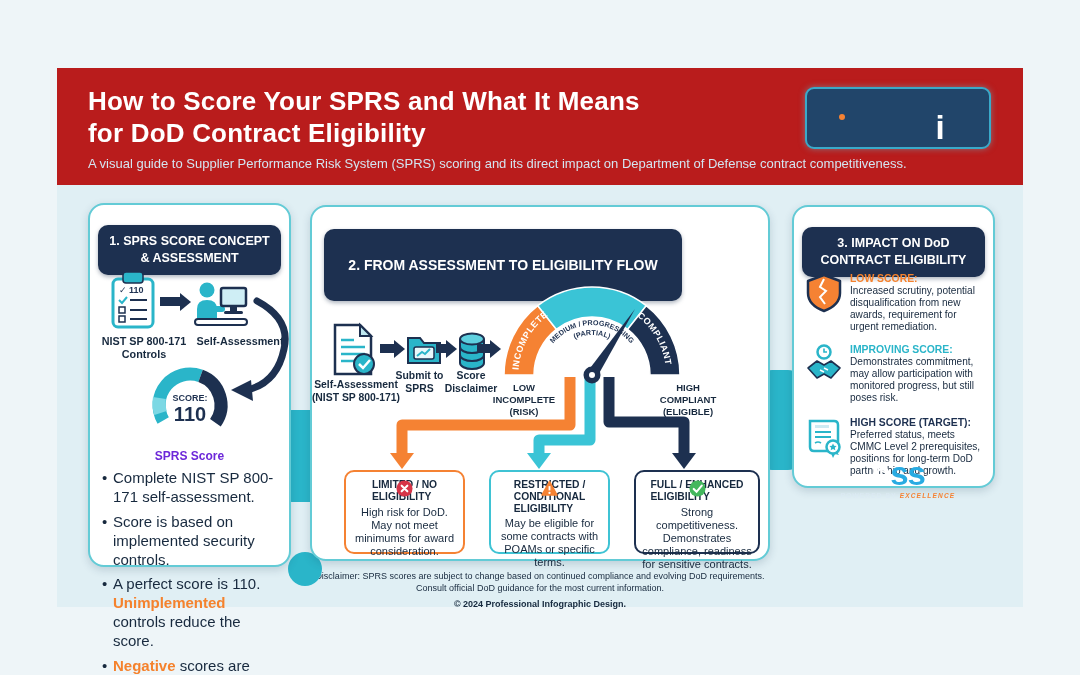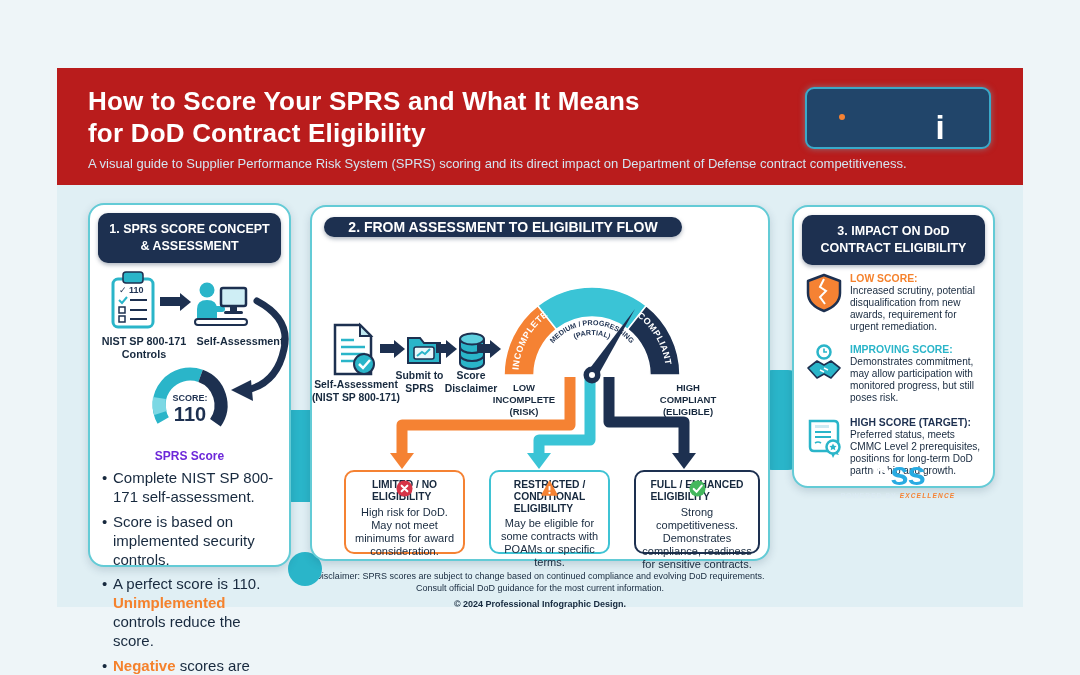--- a/index.html
+++ b/index.html
@@ -19,37 +19,37 @@
   .logo-word .p2 { color:#ffffff; }
   .logo-word .p3 { color:#29abe2; }
   .logo-tag { font-size:6.5px; letter-spacing:1.2px; margin-top:1px; }
   .logo-tag .t1 { color:#dceaf4; }
   .logo-tag .t2 { color:#f58233; font-style:italic; font-weight:bold; }
 
   
   .canvas { left:57px; top:185px; width:966px; height:422px; background:#e0eff4; z-index:1; }
   .connector { background:#2ab5c9; border-radius:14px; z-index:2; position:absolute; }
   .panel { background:#ffffff; border:2px solid #63cbd6; border-radius:16px; box-shadow:0 3px 8px rgba(30,60,90,.18); z-index:3; position:absolute; }
-  .chip { background:#1d3050; border-radius:10px; color:#ffffff; font-weight:bold; text-align:center; box-shadow:0 2px 4px rgba(20,40,70,.35); position:absolute; }
+  .chip { background:#1d3050; border-radius:10px; color:#ffffff; font-weight:bold; text-align:center; box-shadow:0 2px 4px rgba(20,40,70,.35); position:absolute;margin-top:12px; }
 
   
   .p1 { left:31px; top:18px; width:203px; height:364px; }
   .p1 .chip { left:8px; top:8px; right:8px; font-size:12.5px; line-height:1.35; padding:8px 4px; }
   .icon-label { font-size:10.8px; font-weight:bold; color:#17293e; text-align:center; line-height:1.2; position:absolute; }
   .blockarrow { position:absolute; background:#1d3050; }
   .blockarrow::after { content:""; position:absolute; left:100%; top:50%; transform:translateY(-50%); border-left:11px solid #1d3050; border-top:9px solid transparent; border-bottom:9px solid transparent; }
   .score-caption { left:0; right:0; top:244px; text-align:center; font-size:12px; font-weight:bold; color:#6d28d9; position:absolute; }
   .bullets { left:12px; top:264px; right:8px; position:absolute; list-style:none; }
   .bullets li { font-size:15px; color:#17293e; line-height:1.26; margin-bottom:6px; padding-left:11px; position:relative; }
   .bullets li::before { content:"•"; position:absolute; left:0; top:0; color:#17293e; }
   .hl { color:#f5822d; font-weight:bold; }
 
   
   .p2 { left:253px; top:20px; width:460px; height:356px; }
-  .p2 .chip { left:12px; top:10px; width:358px; font-size:14px; padding:2px 6px; }
+  .p2 .chip { left:12px; top:10px; width:358px; font-size:14px; padding:28px 6px; }
   .flow-label { font-size:10.4px; font-weight:bold; color:#17293e; text-align:center; line-height:1.22; position:absolute; }
   .gauge-side-label { font-size:9.5px; font-weight:bold; color:#17293e; text-align:center; line-height:1.25; position:absolute; }
   .outcome { position:absolute; top:263px; height:84px; background:#ffffff; border-radius:10px; padding:7px 5px 4px; }
   .outcome .head { display:flex; align-items:flex-start; gap:5px; justify-content:center; }
   .outcome .head .ttl { font-size:10.3px; font-weight:bold; color:#17293e; line-height:1.15; text-align:left; }
   .outcome .body { font-size:11px; color:#17293e; line-height:1.18; text-align:center; margin-top:3px; }
   .oc1 { left:32px; width:121px; border:2px solid #f58233; }
   .oc2 { left:177px; width:121px; border:2px solid #3fc3d4; }
   .oc3 { left:322px; width:126px; border:2px solid #1d3050; }
   .badge { width:17px; height:17px; border-radius:50%; flex:0 0 17px; margin-top:1px; }

